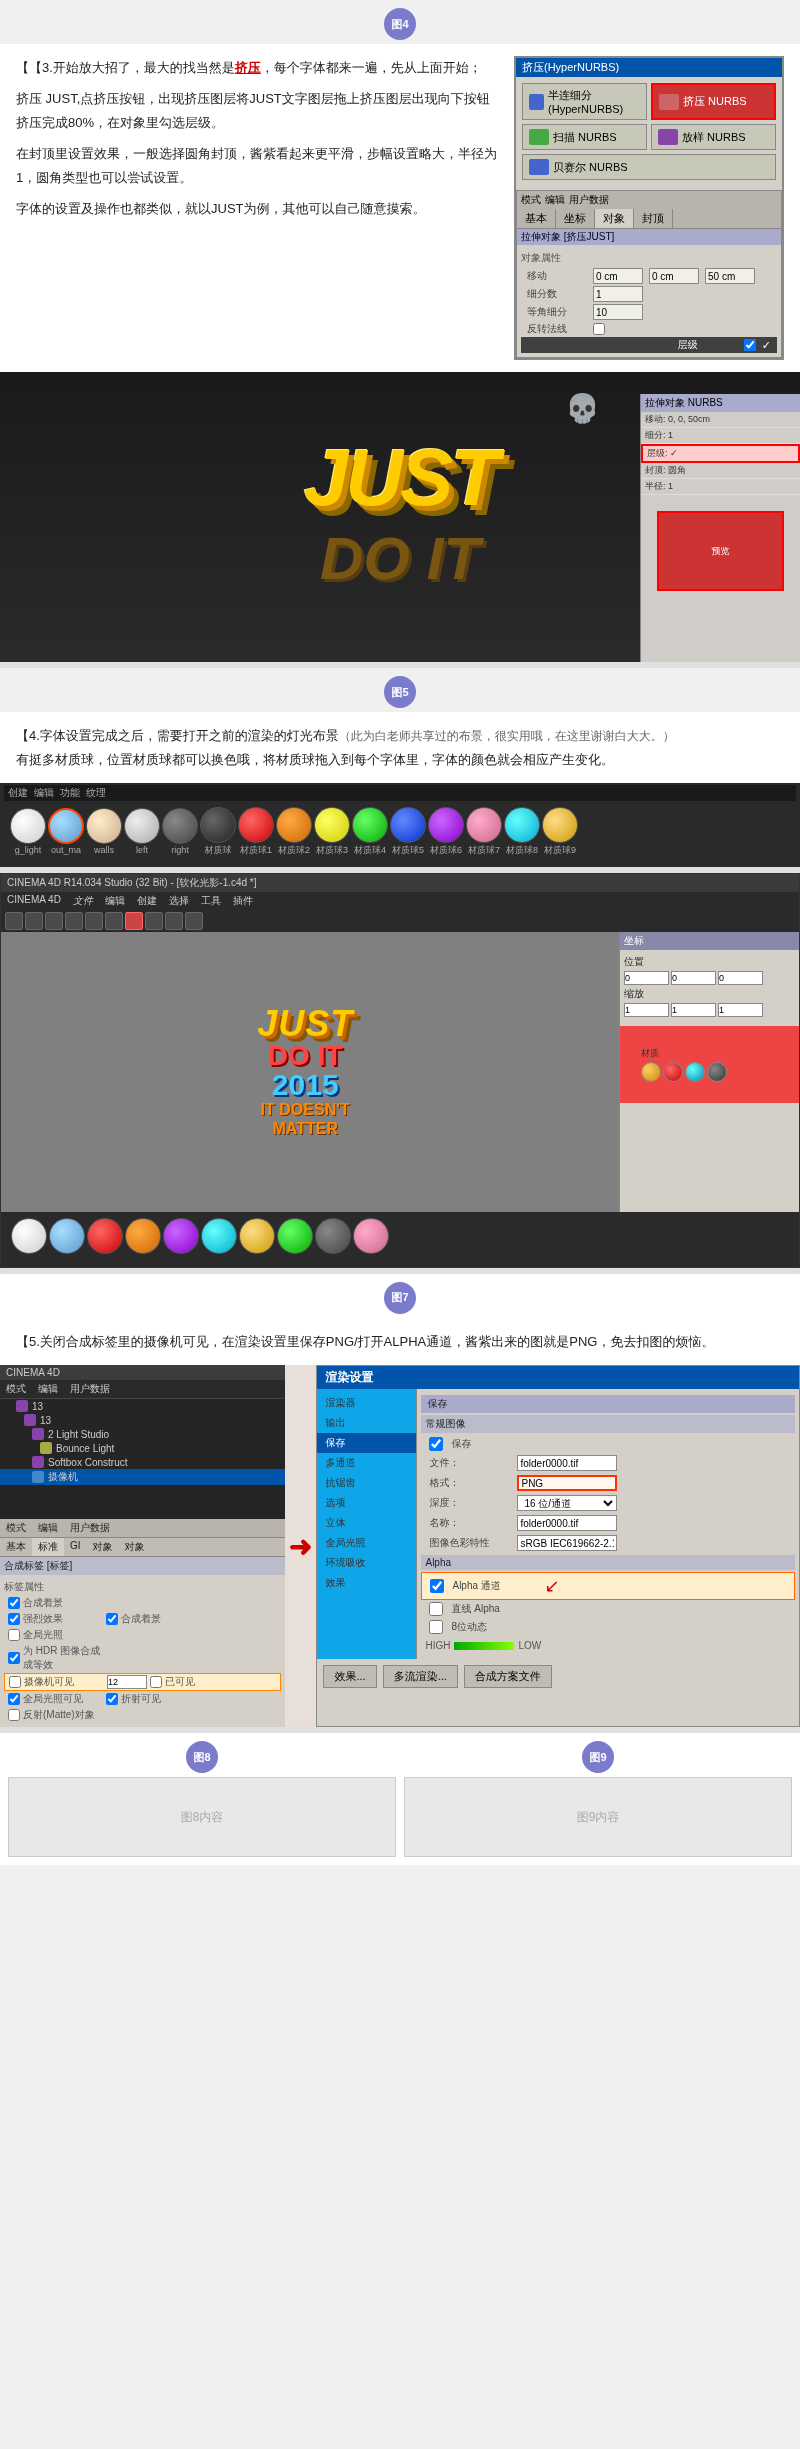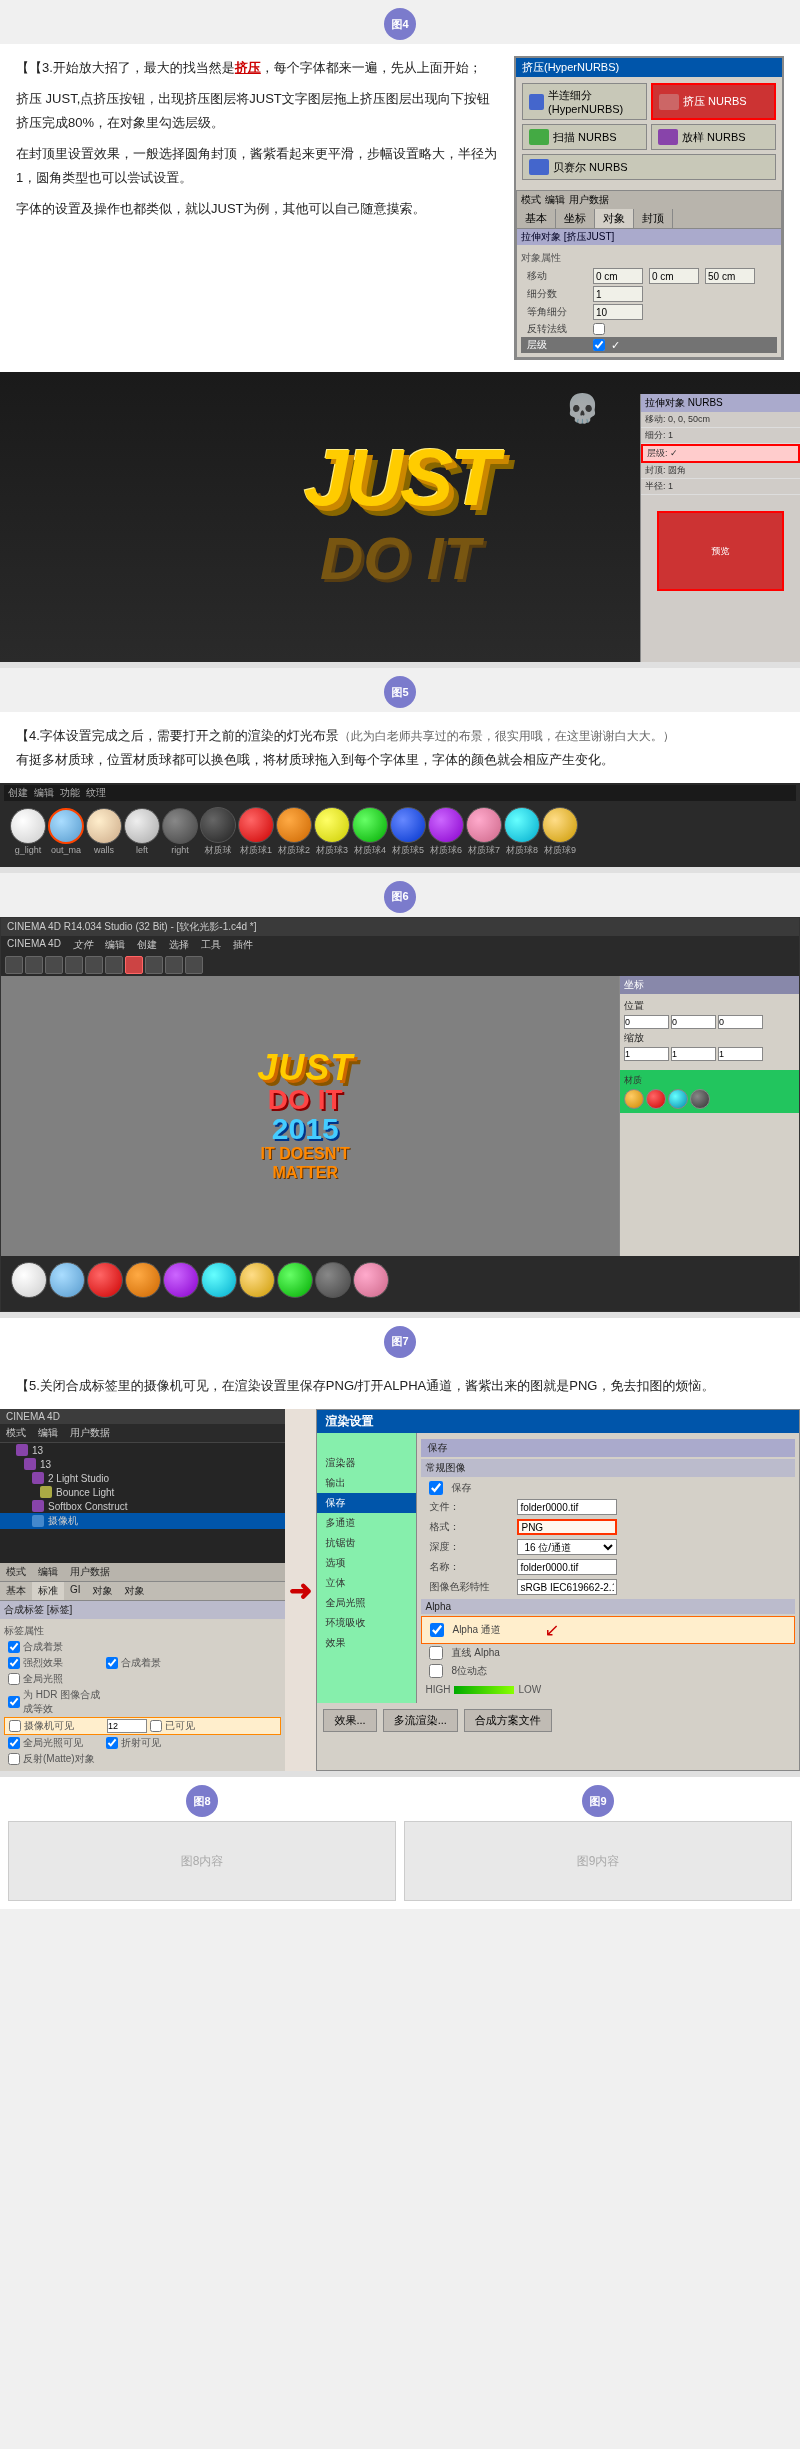--- a/index.html
+++ b/index.html
@@ -128,22 +128,23 @@
     }
     .obj-input {
       background: #f0f0e8;
       border: 1px solid #888;
       width: 50px;
       height: 16px;
       font-size: 10px;
       padding: 0 2px;
     }
     .highlight-row {
-      background: #737373;
+      background: #404040;
       color: white;
+      justify-content: flex-end;
     }
 
     
     .section5 {
       background: white;
       padding: 12px 16px;
     }
     .section5-text {
       font-size: 13px;
       line-height: 1.8;
@@ -278,23 +279,23 @@
       padding: 0 2px;
     }
     .rs-input.highlight {
       border: 2px solid #ff3300;
       background: #fff8f0;
     }
     .rs-check {
       width: 14px; height: 14px;
     }
     .rs-left-menu {
-      background: #86efac;
+      background: #0ea5e9;
       width: 100px;
-      padding: 20px 0;
+      padding: 4px 0;
       border-right: 1px solid #888;
     }
     .rs-menu-item {
       padding: 3px 8px;
       font-size: 10px;
       color: #333;
       cursor: pointer;
     }
     .rs-menu-item.active { background: #0055aa; color: white; }
     .rs-content {
@@ -646,25 +647,20 @@
       </div>
       <div class="mat-item">
         <div class="mat-ball gold"></div>
         <div class="mat-name">材质球9</div>
       </div>
     </div>
   </div>
 
   <div class="divider"></div>
 
-  <div class="section-img-label">
-    <div class="badge">
-      <span>图6</span>
-    </div>
-  </div>
 
   <div class="c4d-wrap">
     <div class="c4d-top-bar">
       <span class="c4d-menu-item">CINEMA 4D R14.034 Studio (32 Bit) - [软化光影-1.c4d *]</span>
     </div>
     <div style="display:flex; background:#2a2a2a;">
       <span style="color:#ccc; font-size:10px; padding:2px 6px;">CINEMA 4D</span>
       <span style="color:#ccc; font-size:10px; padding:2px 6px;font-style:italic;">文件</span>
       <span style="color:#ccc; font-size:10px; padding:2px 6px;">编辑</span>
       <span style="color:#ccc; font-size:10px; padding:2px 6px;">创建</span>
@@ -713,21 +709,21 @@
           <div style="display:flex; justify-content:space-between; padding:1px 0; font-size:10px;">
             <span>缩放</span>
           </div>
           <div style="display:flex; gap:2px; padding:1px 0;">
             <input style="width: 45px; height: 14px; font-size: 9px; border: 1px solid rgb(136, 136, 136);" value="1">
             <input style="width: 45px; height: 14px; font-size: 9px; border: 1px solid rgb(136, 136, 136);" value="1">
             <input style="width: 45px; height: 14px; font-size: 9px; border: 1px solid rgb(136, 136, 136);" value="1">
           </div>
         </div>
 
-        <div style="background:#22c55e; padding:4px; margin-top:4px;">
+        <div style="background:#ef4444; padding:21px; margin-top:4px;">
           <div style="font-size:9px; color:#333; margin-bottom:2px;">材质</div>
           <div style="display:flex; flex-wrap:wrap; gap:2px;">
             <div style="width:20px;height:20px;border-radius:50%;background:radial-gradient(circle at 35% 35%,#ffcc66,#cc8800);border:1px solid #888;"></div>
             <div style="width:20px;height:20px;border-radius:50%;background:radial-gradient(circle at 35% 35%,#ff6666,#cc0000);border:1px solid #888;"></div>
             <div style="width:20px;height:20px;border-radius:50%;background:radial-gradient(circle at 35% 35%,#66ffff,#0088aa);border:1px solid #888;"></div>
             <div style="width:20px;height:20px;border-radius:50%;background:radial-gradient(circle at 35% 35%,#888,#333);border:1px solid #888;"></div>
           </div>
         </div>
       </div>
     </div>

